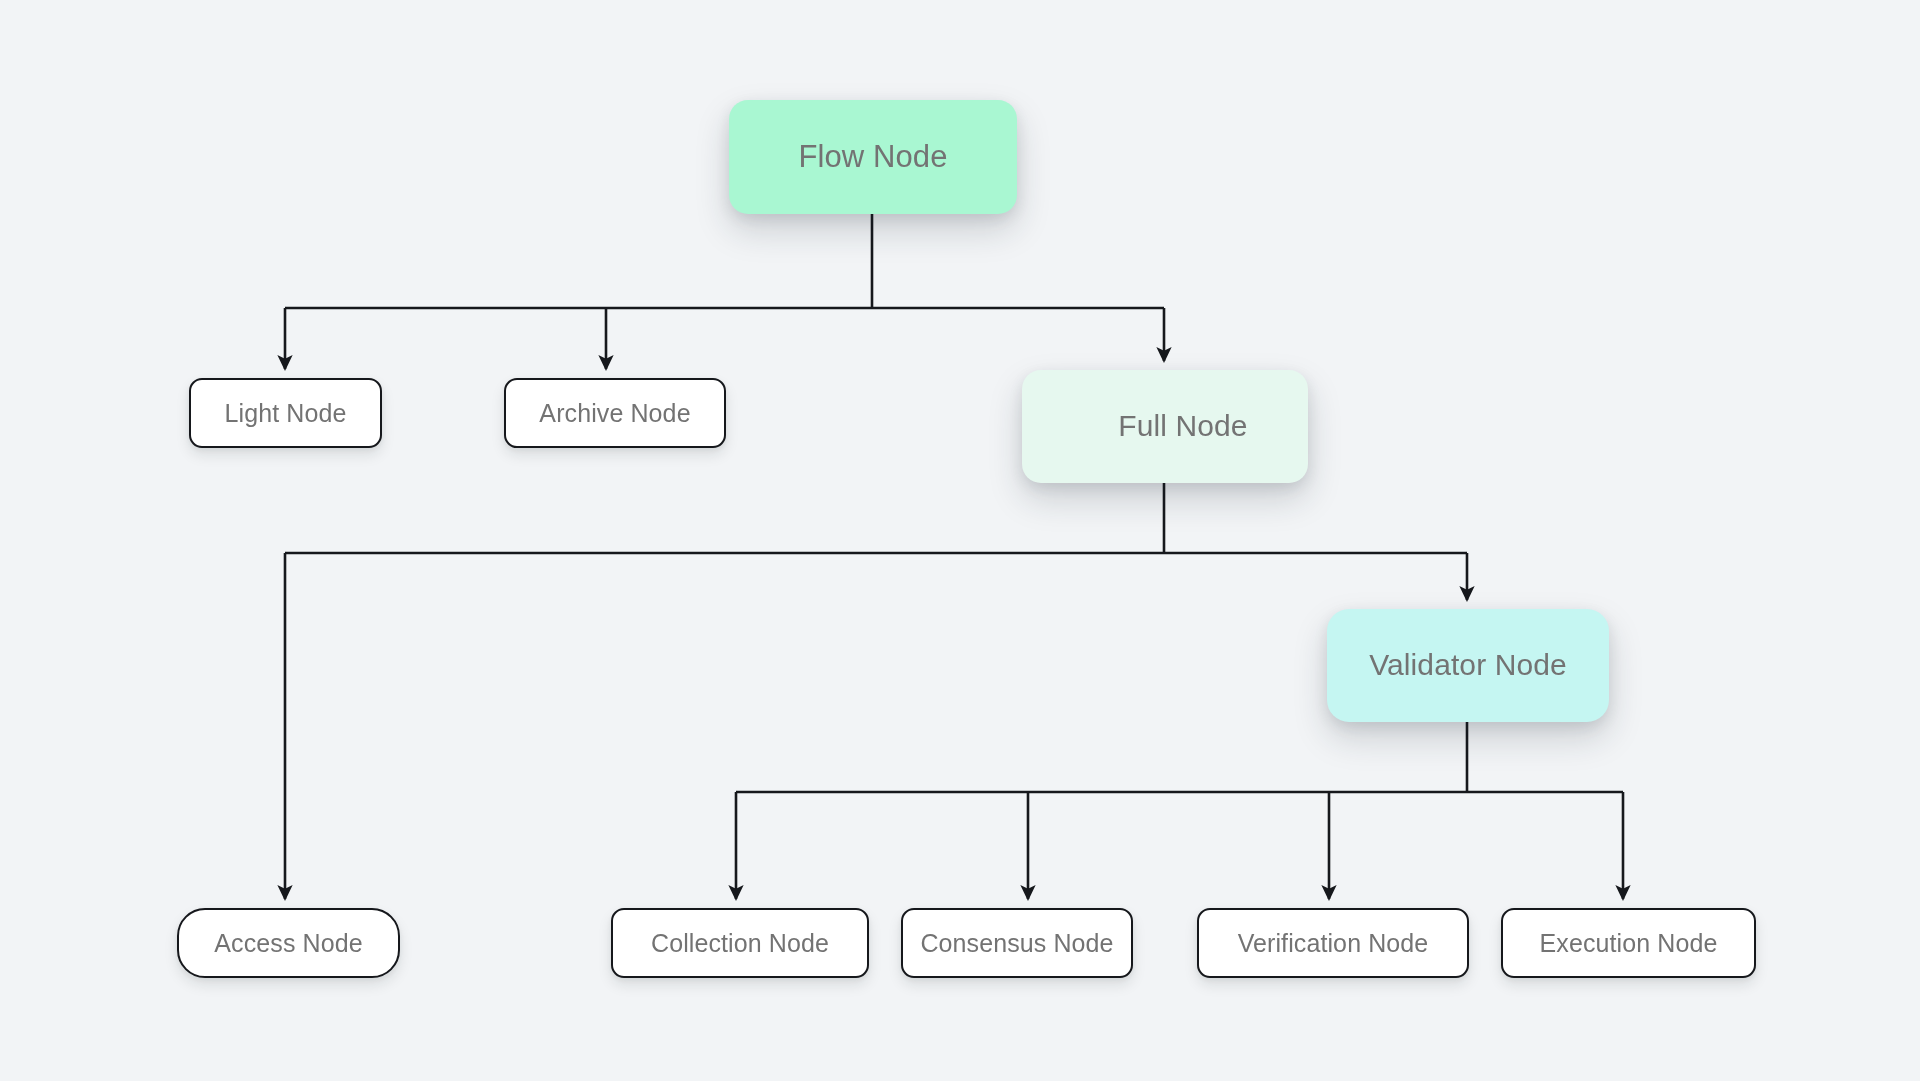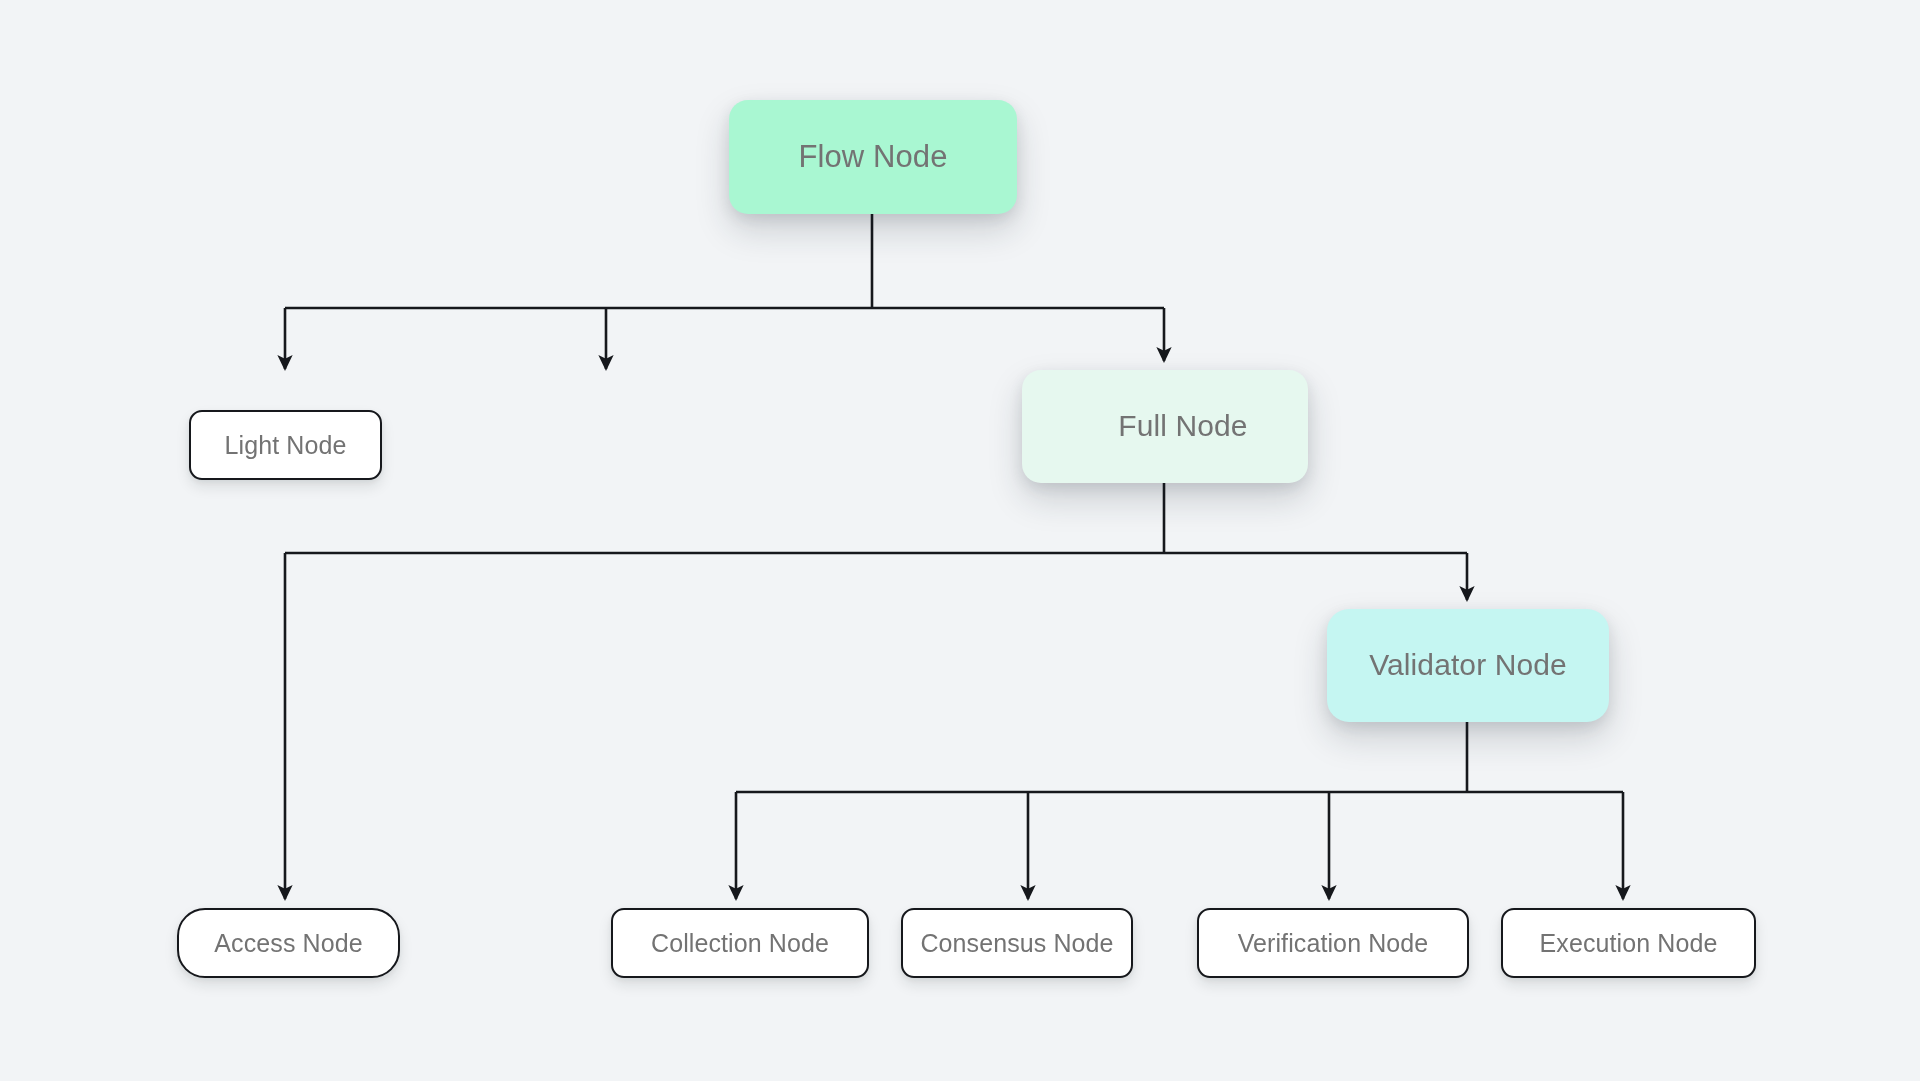--- a/index.html
+++ b/index.html
@@ -111,24 +111,27 @@
         <line x1="1028" y1="792" x2="1028" y2="899" marker-end="url(#arrowhead)"></line>
         <line x1="1329" y1="792" x2="1329" y2="899" marker-end="url(#arrowhead)"></line>
         <line x1="1623" y1="792" x2="1623" y2="899" marker-end="url(#arrowhead)"></line>
       </g>
   </svg>
 
   <div class="node hl hl-root" style="left: 729px; top: 100px; width: 288px; height: 114px; background: rgb(169, 247, 210);">
     <span class="node-label">Flow Node</span>
   </div>
 
-  <div class="node leaf" style="left: 189px; top: 378px; width: 193px; height: 70px; background: rgb(255, 255, 255); margin-top: 32px;">
+  <div class="node leaf" style="left: 189px; top: 378px; width: 193px; height: 70px; background: rgb(255, 255, 255);">
     <span class="node-label">Light Node</span>
   </div>
 
+  <div class="node leaf" style="left: 504px; top: 378px; width: 222px; height: 70px; background: rgb(255, 255, 255);">
+    <span class="node-label">Archive Node</span>
+  </div>
 
   <div class="node hl hl-full" style="left: 1022px; top: 370px; width: 286px; height: 113px; background: rgb(230, 248, 239);">
     <span class="node-label">Full Node</span>
   </div>
 
   <div class="node hl hl-validator" style="left: 1327px; top: 609px; width: 282px; height: 113px; background: rgb(197, 246, 242); border-radius: 22px;">
     <span class="node-label">Validator Node</span>
   </div>
 
   <div class="node leaf" style="left: 177px; top: 908px; width: 223px; height: 70px; background: rgb(255, 255, 255); border-radius: 28px;">

